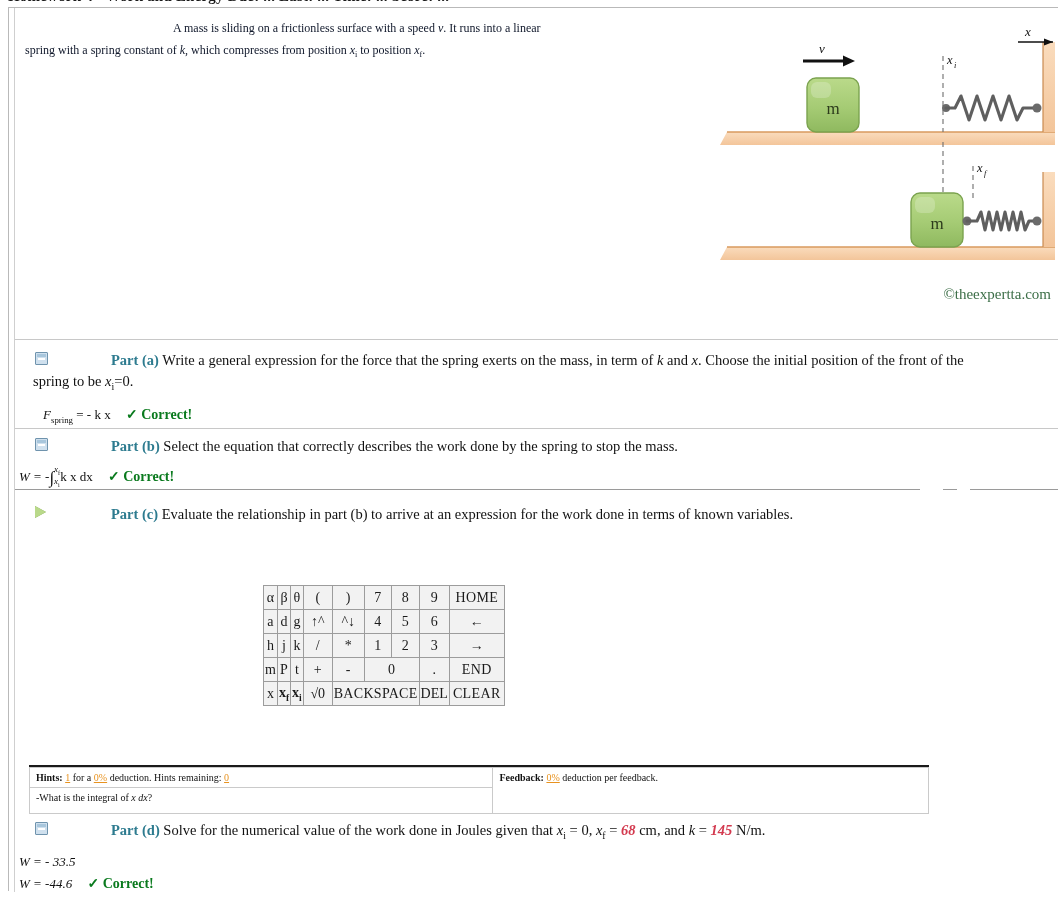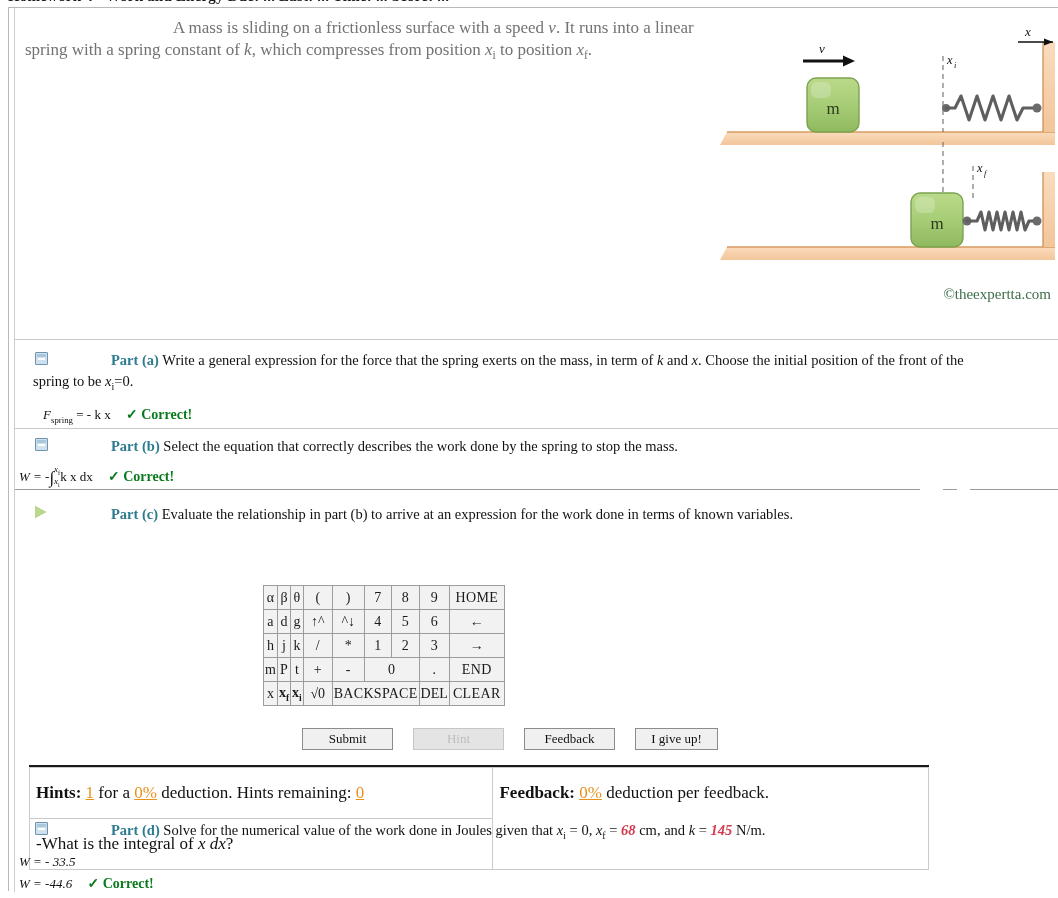--- a/index.html
+++ b/index.html
@@ -40,21 +40,21 @@
   .panel-inner {
     position: absolute; left: 5px; top: 0px;
     width: 1045px; height: 884px;
     border-left: 1px solid #cfcfcf;
     background: #ffffff;
   }
 
   
   .problem {
     position: absolute; left: 10px; top: 9px; width: 690px;
-    font-size: 17px; line-height: 22px; color: #737373;
+    font-size: 12px; line-height: 22px; color: #0f172a;
     text-align: left;
   }
   .problem .indent { display: inline-block; width: 148px; }
 
   
   .figure {
     position: absolute; left: 700px; top: 12px;
     width: 352px; height: 285px;
   }
   .fig-credit {
@@ -164,21 +164,21 @@
 
   
   .hf-wrap {
     position: absolute; left: 14px; top: 757px;
     width: 900px;
   }
   .hf-top { border-top: 2px solid #1a1a1a; }
   .hf-table { width: 900px; border-collapse: collapse; }
   .hf-table td {
     border: 1px solid #cacaca; vertical-align: top;
-    padding: 15px 6px; font-size: 17px; color: #111;
+    padding: 4px 6px; font-size: 10px; color: #111;
   }
   .hf-l { width: 464px; }
   .hf-r { width: 436px; }
   .hf-label { font-weight: bold; }
   .hv { color: #e8921e; text-decoration: underline; }
   .hint-text { font-size: 12.5px; }
 </style>
 </head>
 <body>
 
@@ -356,26 +356,20 @@
         <td class="kp-left"><b><span>x</span><sub>f</sub></b></td>
         <td class="kp-left"><b><span>x</span><sub>i</sub></b></td>
         <td class="k-sym">√0</td>
         <td class="k-back" colspan="3">BACKSPACE</td>
         <td class="k-del">DEL</td>
         <td class="k-nav">CLEAR</td>
       </tr>
     </tbody>
         </table>
 
-    <div class="actions">
-      <span class="btn">Submit</span>
-      <span class="btn disabled">Hint</span>
-      <span class="btn">Feedback</span>
-      <span class="btn wide" style="margin-right:0;">I give up!</span>
-    </div>
 
     <div class="hf-wrap">
       <div class="hf-top"></div>
       <table class="hf-table">
         <tbody>
               <tr>
           <td class="hf-l">
             <span class="hf-label">Hints:</span>
             <span class="hv">1</span>
             <span>for a</span>

